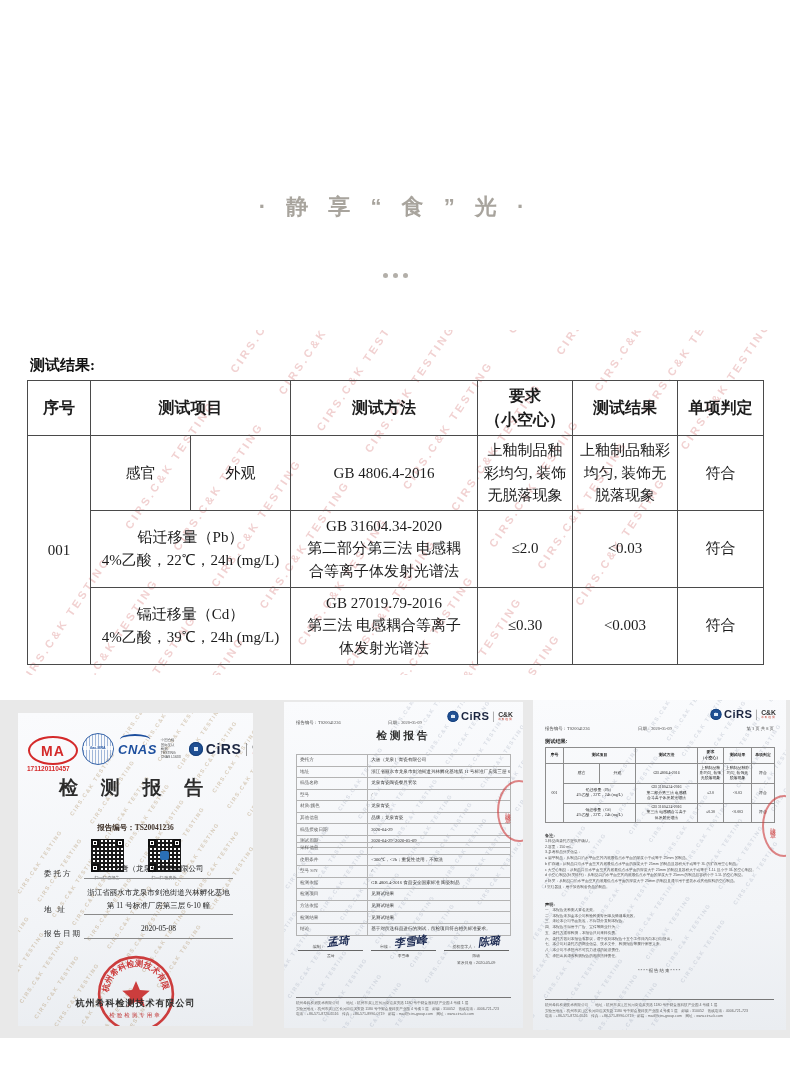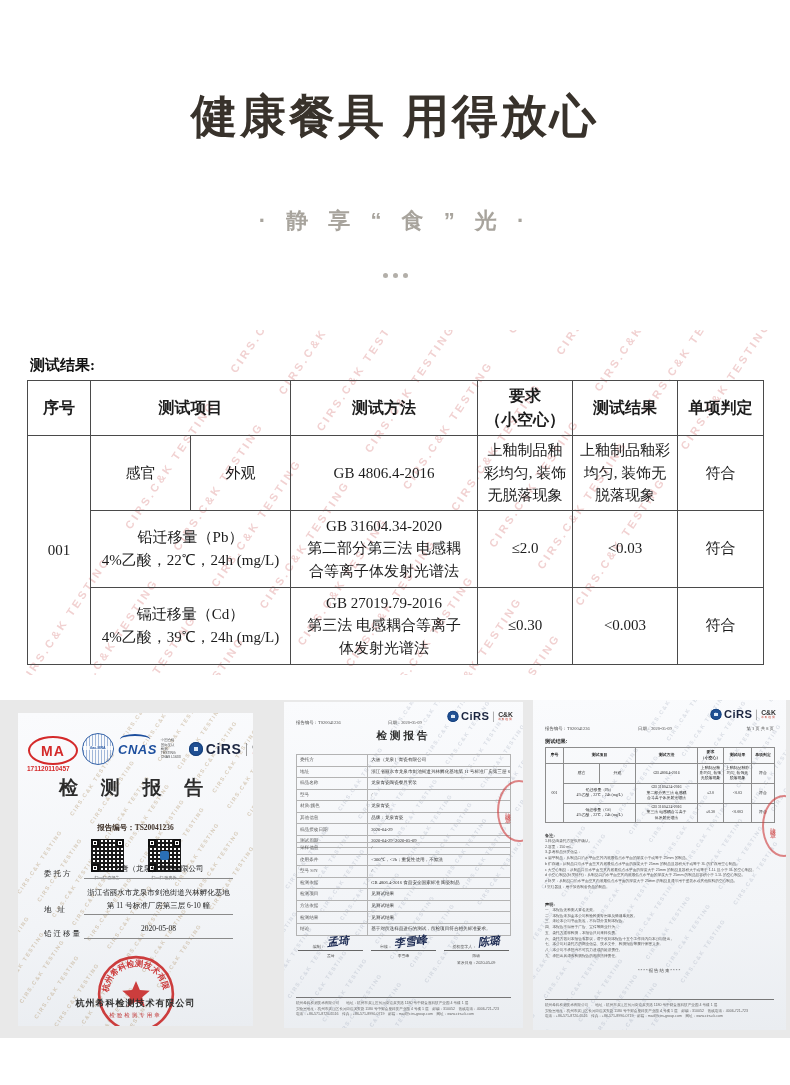--- a/index.html
+++ b/index.html
@@ -2,21 +2,21 @@
 <html><head>
 <meta charset="utf-8">
 <style>
   html,body { margin:0; padding:0; background:#fff; }
   .page { position:relative; width:790px; height:1085px; background:#ffffff; overflow:hidden;
           font-family:"Liberation Sans", sans-serif; }
 
   
   .hero-title { position:absolute; top:86px; left:0; width:100%; text-align:center;
     font-size:46px; font-weight:700; letter-spacing:3px; color:#38322b; }
-  .hero-sub { position:absolute; top:206px; left:0; width:100%; text-align:center;
+  .hero-sub { position:absolute; top:192px; left:0; width:100%; text-align:center;
     font-size:22px; font-weight:700; letter-spacing:7px; color:#a8a49d; }
   .dots { position:absolute; top:264px; left:0; width:100%; text-align:center; }
   .dots i { display:inline-block; width:5px; height:5px; border-radius:50%; background:#b3afa9; margin:0 2.5px; }
 
   
   .wm-layer { position:absolute; inset:0; overflow:hidden; pointer-events:none; }
   .wm-text { position:absolute; left:50%; top:50%; transform:translate(-50%,-50%) rotate(-56deg);
     white-space:pre; text-align:center; font-family:"Liberation Sans",sans-serif; }
   .wm-pink { font-size:11px; line-height:52px; letter-spacing:3px; color:rgba(219,139,139,.40); font-weight:700; }
   .wm-tan  { font-size:5.5px; line-height:21px; letter-spacing:1.5px; color:rgba(176,148,106,.42); font-weight:700; }
@@ -148,21 +148,20 @@
   .c3-stmts { position:absolute; top:202px; left:12px; right:12px; }
   .c3-end { position:absolute; top:268px; left:0; width:100%; text-align:center; font-size:4.4px;
     color:#444; letter-spacing:1px; }
   .cert3 .edge-stamp { right:-20px; top:95px; }
 </style>
 </head>
 <body>
 
 <div class="page">
 
-  <div class="hero-title">健康餐具 用得放心</div>
   <div class="hero-sub">· 静 享 “ 食 ” 光 ·</div>
   <div class="dots"><i></i><i></i><i></i></div>
 
   <div class="results-wrap">
     <div class="wm-layer">
       <div class="wm-text wm-pink">CIRS.C&amp;K TESTING      CIRS.C&amp;K TESTING      CIRS.C&amp;K TESTING      CIRS.C&amp;K TESTING      CIRS.C&amp;K TESTING      CIRS.C&amp;K TESTING
    CIRS.C&amp;K TESTING      CIRS.C&amp;K TESTING      CIRS.C&amp;K TESTING      CIRS.C&amp;K TESTING      CIRS.C&amp;K TESTING      CIRS.C&amp;K TESTING
 CIRS.C&amp;K TESTING      CIRS.C&amp;K TESTING      CIRS.C&amp;K TESTING      CIRS.C&amp;K TESTING      CIRS.C&amp;K TESTING      CIRS.C&amp;K TESTING
    CIRS.C&amp;K TESTING      CIRS.C&amp;K TESTING      CIRS.C&amp;K TESTING      CIRS.C&amp;K TESTING      CIRS.C&amp;K TESTING      CIRS.C&amp;K TESTING
 CIRS.C&amp;K TESTING      CIRS.C&amp;K TESTING      CIRS.C&amp;K TESTING      CIRS.C&amp;K TESTING      CIRS.C&amp;K TESTING      CIRS.C&amp;K TESTING
@@ -289,21 +288,21 @@
       <div class="c1-fields">
         <div class="c1-row">
           <span class="c1-label">委托方</span>
           <span class="c1-value">大唐（龙泉）青瓷有限公司</span>
         </div>
         <div class="c1-row">
           <span class="c1-label">地 址</span>
           <span class="c1-value">浙江省丽水市龙泉市剑池街道兴林孵化基地第 11 号标准厂房第三层 6-10 幢</span>
         </div>
         <div class="c1-row">
-          <span class="c1-label">铅迁移量</span>
+          <span class="c1-label">报告日期</span>
           <span class="c1-value">2020-05-08</span>
         </div>
       </div>
       <svg class="c1-stamp" viewBox="0 0 100 100">
         <defs>
             <path id="arcTop" d="M 50 50 m -34 0 a 34 34 0 1 1 68 0"></path>
           </defs>
         <circle cx="50" cy="50" r="45" fill="none" stroke="#c92a2a" stroke-width="3.2"></circle>
         <polygon points="50,34 54.7,45.2 66.8,46.1 57.6,53.9 60.5,65.7 50,59.2 39.5,65.7 42.4,53.9 33.2,46.1 45.3,45.2" fill="#c92a2a"></polygon>
         <text font-size="10" fill="#c92a2a" font-weight="bold">

